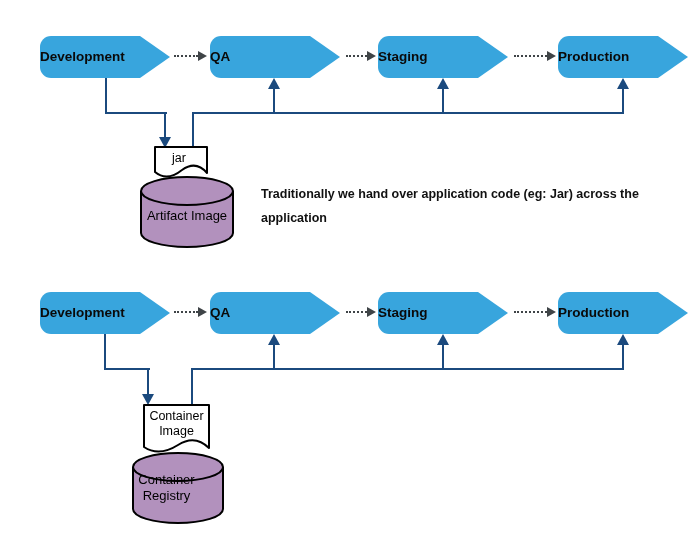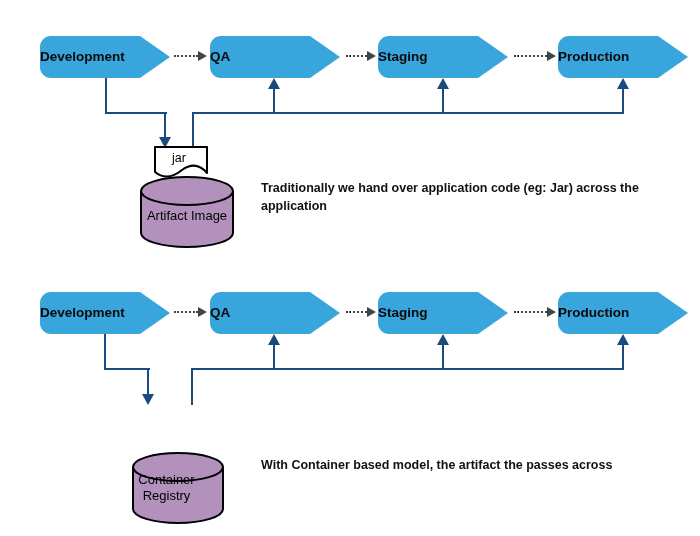--- a/index.html
+++ b/index.html
@@ -26,21 +26,21 @@
     border-top:11px solid var(--navy);}
   
   .dotted{position:absolute;height:0;border-top:2px dotted var(--dot);}
   .dotted::after{content:'';position:absolute;right:-9px;top:-6px;width:0;height:0;
     border-top:5px solid transparent;border-bottom:5px solid transparent;
     border-left:9px solid var(--dot);}
   
   .doclbl{position:absolute;left:0;text-align:center;font-size:12.5px;line-height:15px;color:#000;}
   .cyllbl{position:absolute;left:0;text-align:center;font-size:13px;line-height:16px;color:#000;}
   
-  .cap div{font-weight:bold;font-size:12.5px;line-height:17.5px;white-space:nowrap;color:#111;}
+  .cap div{font-weight:bold;font-size:12.5px;line-height:17.5px;white-space:nowrap;color:#111;margin-top:6px;}
 </style>
 </head>
 <body>
 
 <div id="canvas" style="--blue: #38a5dd; --navy: #1b4a7e; --purple: #b291bd; --dot: #3f4447; --docfill: #ffffff;">
 
   <div class="chev" style="left:40px;top:36px;width:100px">
     <span class="tip"></span>
     <span class="lbl" style="width:130px">Development</span>
   </div>
@@ -129,18 +129,23 @@
   <div class="ah-up" style="left:617px;top:334px"></div>
 
   <div class="abs" style="left:132px;top:452px">
     <svg width="92" height="72" viewBox="0 0 92 72">
       <path d="M1,15 A45,14 0 0 1 91,15 L91,57 A45,14 0 0 1 1,57 Z" style="fill:var(--purple);stroke:#000;stroke-width:2"></path>
       <path d="M1,15 A45,14 0 0 0 91,15" style="fill:none;stroke:#000;stroke-width:2"></path>
     </svg>
     <div class="cyllbl" style="top:20px;width:69px">Container Registry</div>
   </div>
 
+  <div class="abs" style="left:143px;top:404px">
+    <svg width="69" height="56" viewBox="0 0 69 56">
+      <path d="M1,1 H66 V44 Q52,30 35,41 Q16,53 1,43 Z" style="fill:var(--docfill);stroke:#000;stroke-width:2;stroke-linejoin:round"></path>
+    </svg>
+    <div class="doclbl" style="top:5px;width:67px">Container Image</div>
+  </div>
 
   <div class="abs cap" style="left:261px;top:457px">
-    <div>With Container based model, the artifact the passes across</div>
   </div>
 
 </div>
 
 </body></html>

